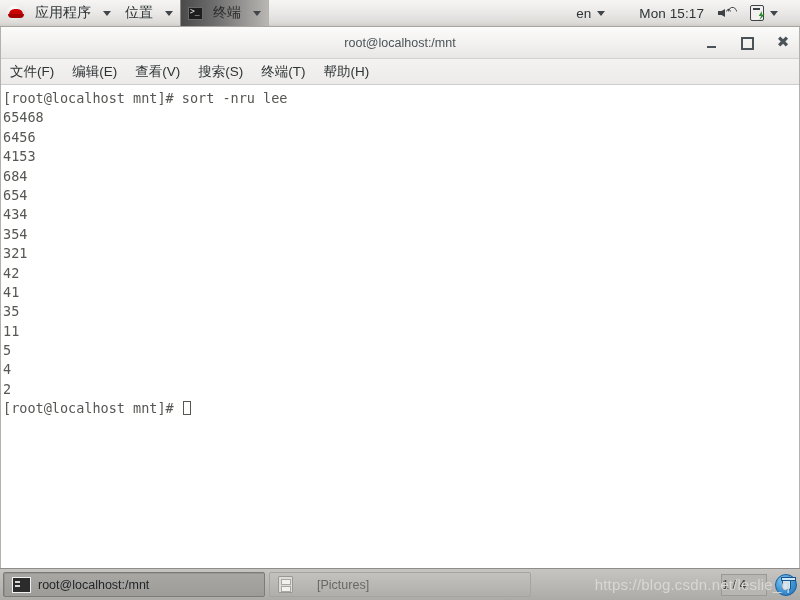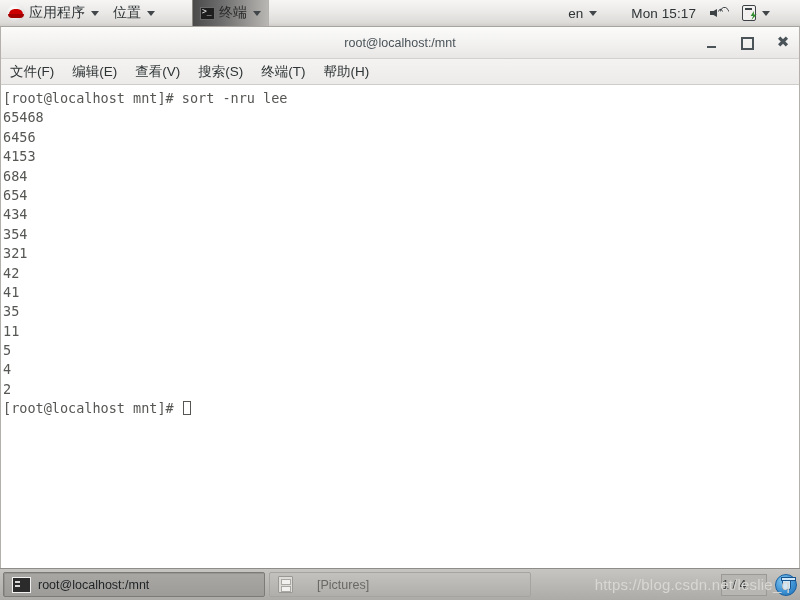--- a/index.html
+++ b/index.html
@@ -28,21 +28,21 @@
     border-bottom: 1px solid #a8a5a0;
     display: flex;
     align-items: center;
   }
 
   .panel-menu {
     display: flex;
     align-items: center;
     height: 25px;
     padding: 8px 7px;
-    gap: 4px;
+    gap: 10px;
     font-size: 14px;
     color: #2e3436;
     cursor: default;
   }
   .panel-menu .lbl { font-size: 14px; color: #2e3436; }
 
   .caret {
     width: 0; height: 0;
     border-left: 4px solid transparent;
     border-right: 4px solid transparent;
@@ -76,21 +76,20 @@
     background: #a30000;
     border-radius: 0 0 6px 6px;
   }
 
   
   #panel-item-terminal {
     background: linear-gradient(to right, #4a4a4a 0%, #6f6f6f 40%, #b9b7b3 100%);
     height: 26px;
     border-left: 1px solid #8d8a85;
     border-right: 1px solid #b6b3ae;
-    margin-left: 30px;
   }
   #panel-item-terminal .lbl { color: #2b2b2b; }
 
   .term-mini-icon {
     width: 15px; height: 13px;
     background: #1d1d1d;
     border: 1px solid #6a6a6a;
     position: relative;
     flex: 0 0 auto;
   }
@@ -102,21 +101,21 @@
     font-size: 8px;
     color: #e6e6e6;
     line-height: 12px;
   }
 
   #panel-right {
     margin-left: auto;
     display: flex;
     align-items: center;
     height: 27px;
-    padding-right: 24px;
+    padding-right: 16px;
     gap: 2px;
   }
   .panel-right-item {
     display: flex; align-items: center;
     height: 25px;
     padding: 0 6px;
     gap: 4px;
     font-size: 13.5px;
     color: #2e3436;
     cursor: default;

